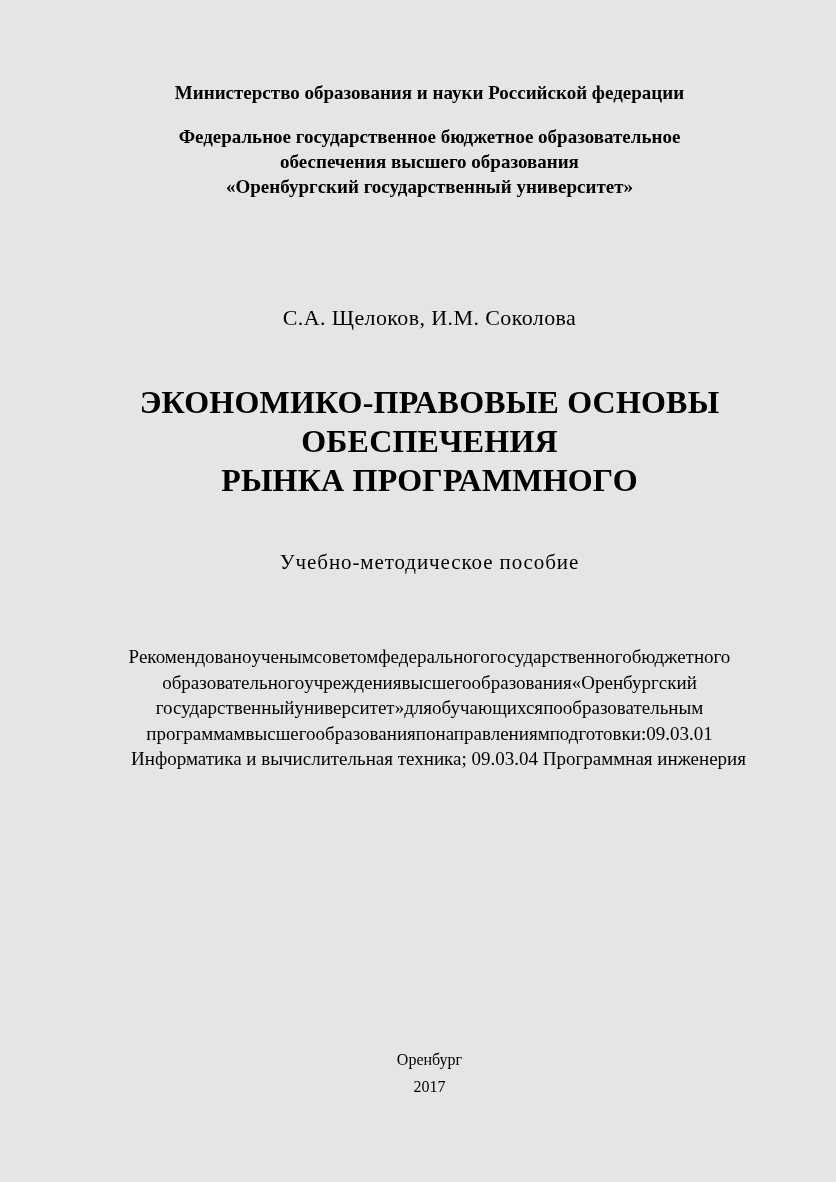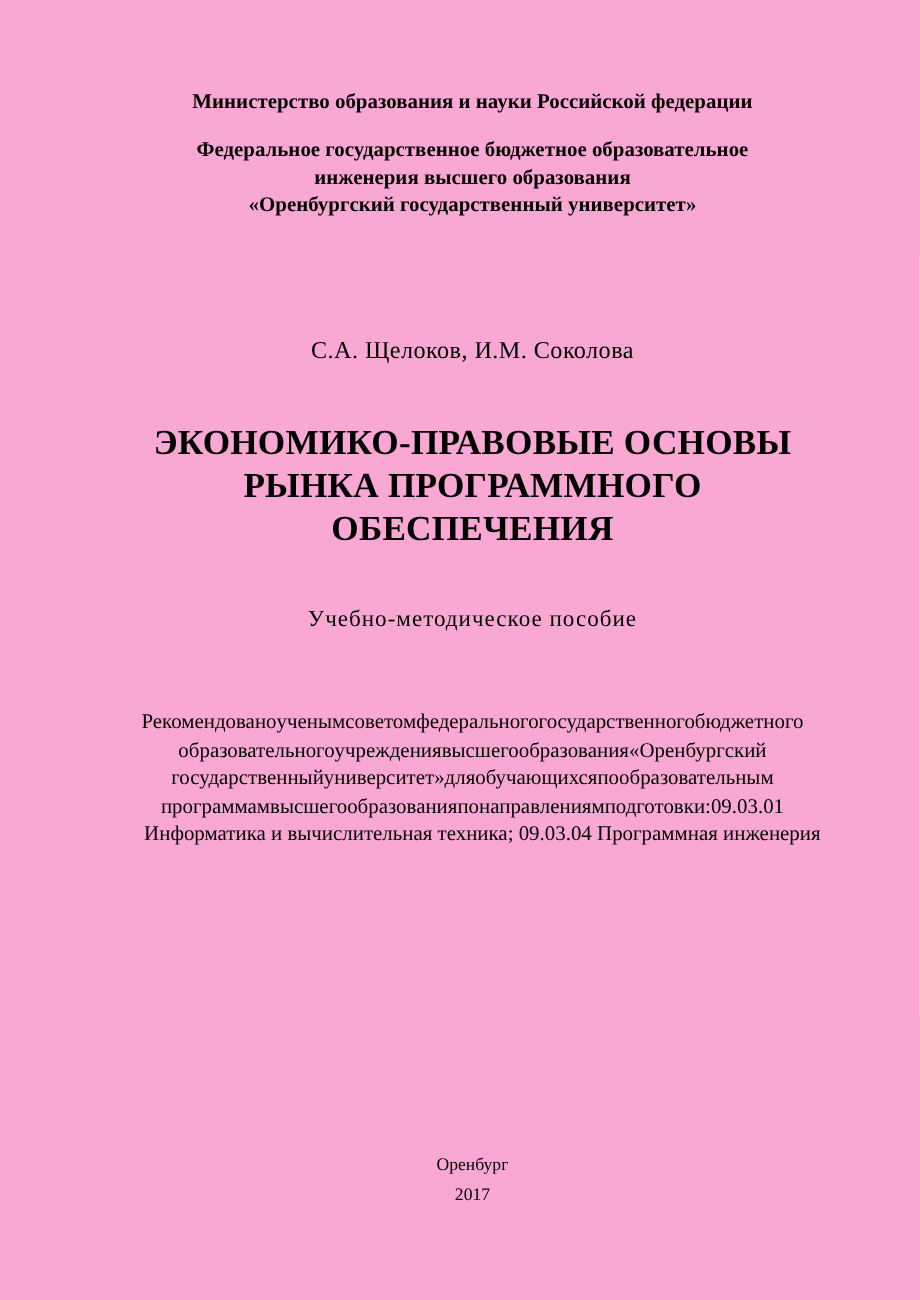--- a/index.html
+++ b/index.html
@@ -14,21 +14,21 @@
     position: relative;
     overflow: hidden;
     font-family: "Liberation Serif", "DejaVu Serif", serif;
     color: #000000;
     -webkit-font-smoothing: antialiased;
   }
 
   .page {
     position: absolute;
     inset: 0;
-    background: #f9a8d4;
+    background: #e5e5e5;
   }
 
   
   .block {
     position: absolute;
     left: 113px;
     width: 633px;
     text-align: center;
   }
   .bold   { font-weight: 700; }
@@ -111,31 +111,31 @@
 </style>
 </head>
 <body>
 
 <div class="page">
 
   <div class="block bold" id="masthead-ministry">Министерство образования и науки Российской федерации</div>
 
   <div class="block bold" id="masthead-university">
     <div>Федеральное государственное бюджетное образовательное</div>
-    <div>инженерия высшего образования</div>
+    <div>обеспечения высшего образования</div>
     <div>«Оренбургский государственный университет»</div>
   </div>
 
 
   <div class="block" id="authors">С.А. Щелоков, И.М. Соколова</div>
 
   <h1 class="block" id="doc-title">
     <span class="tline">ЭКОНОМИКО-ПРАВОВЫЕ ОСНОВЫ</span>
+    <span class="tline">ОБЕСПЕЧЕНИЯ</span>
     <span class="tline">РЫНКА ПРОГРАММНОГО</span>
-    <span class="tline">ОБЕСПЕЧЕНИЯ</span>
   </h1>
 
   <div class="block" id="doc-subtitle">Учебно-методическое пособие</div>
 
   <div id="recommendation">
       <div class="jline justify"><span>Рекомендовано</span><span>ученым</span><span>советом</span><span>федерального</span><span>государственного</span><span>бюджетного</span></div>
       <div class="jline justify"><span>образовательного</span><span>учреждения</span><span>высшего</span><span>образования</span><span>«Оренбургский</span></div>
       <div class="jline justify"><span>государственный</span><span>университет»</span><span>для</span><span>обучающихся</span><span>по</span><span>образовательным</span></div>
       <div class="jline justify"><span>программам</span><span>высшего</span><span>образования</span><span>по</span><span>направлениям</span><span>подготовки:</span><span>09.03.01</span></div>
       <div class="jline last"><span>Информатика и вычислительная техника; 09.03.04 Программная инженерия</span></div>

